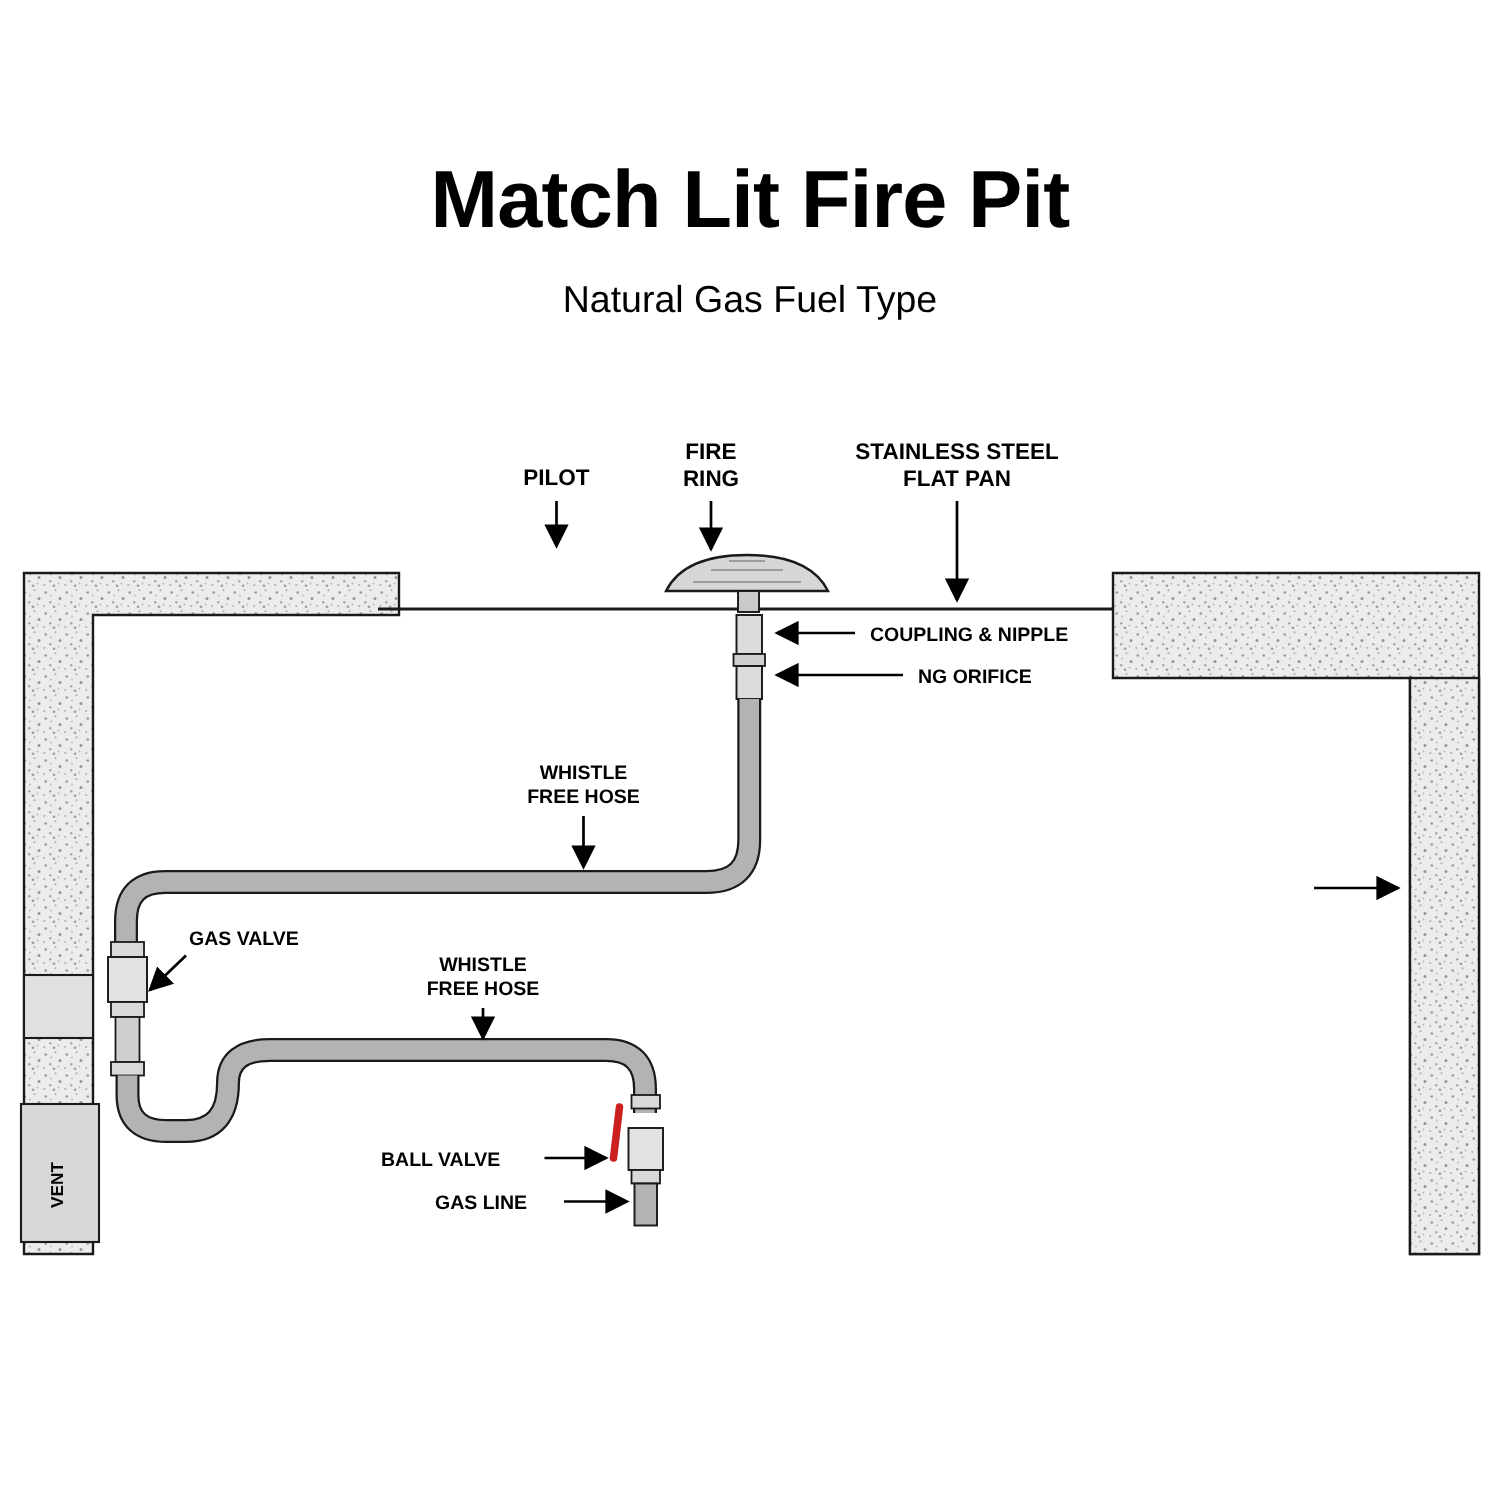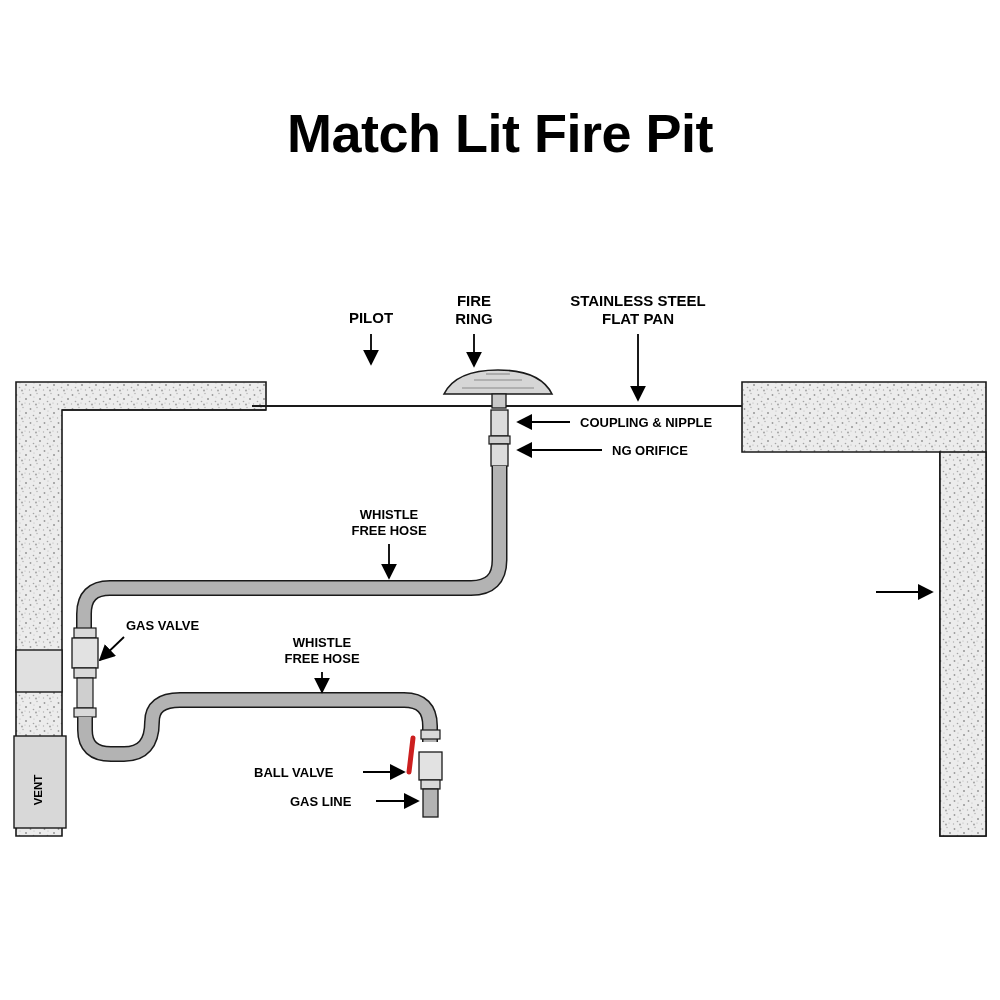--- a/index.html
+++ b/index.html
@@ -56,20 +56,21 @@
   .lbl-lg { font-size: 15px; }
   .lbl-md { font-size: 13px; }
   .lbl-sm { font-size: 11.5px; }
 </style>
 </head>
 <body>
 
 <div id="stage">
 
   <div class="title">Match Lit Fire Pit</div>
+  <div class="subtitle">Natural Gas Fuel Type</div>
 
   <svg id="diagram" viewBox="0 0 1000 1000">
 
     <defs>
       <pattern id="speckle" width="14" height="14" patternUnits="userSpaceOnUse">
         <rect width="14" height="14" fill="#ececec"></rect>
         <circle cx="2.5" cy="3" r="0.9" fill="#9a9a9a"></circle>
         <circle cx="9" cy="1.5" r="0.7" fill="#adadad"></circle>
         <circle cx="12" cy="7" r="1" fill="#959595"></circle>
         <circle cx="5.5" cy="9.5" r="0.8" fill="#a5a5a5"></circle>

